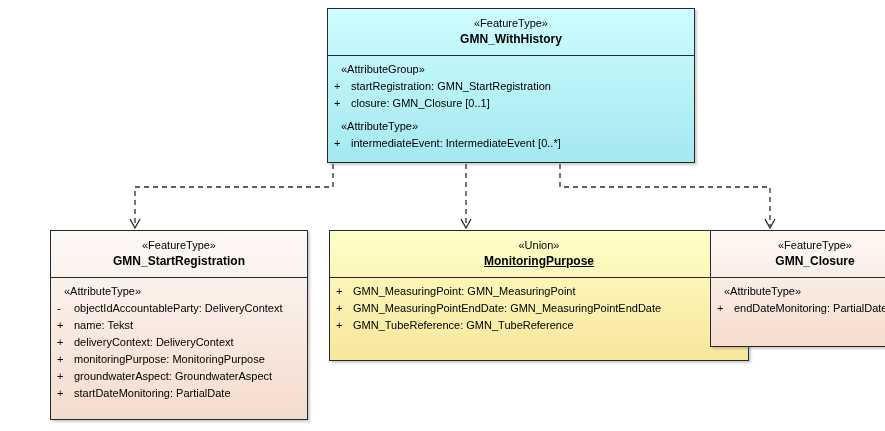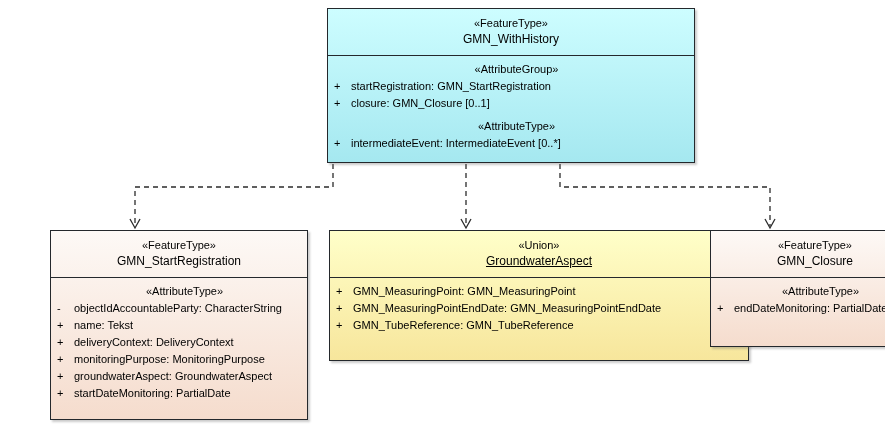--- a/index.html
+++ b/index.html
@@ -17,28 +17,28 @@
     position: absolute;
     border: 1px solid #24282c;
     box-shadow: 2px 2px 2px rgba(110,110,110,0.35);
     margin-left: 42px;
   }
   .c-cyan  { background: linear-gradient(180deg, #cdfdff 0%, #a5e8f0 100%); }
   .c-peach { background: linear-gradient(180deg, #fdf9f6 0%, #f5dccd 100%); }
   .c-yellow{ background: linear-gradient(180deg, #ffffc9 0%, #f7e69c 100%); }
   .hdr { text-align: center; padding: 7px 4px 8px; }
   .stereo { font-size: 11px; line-height: 14px; }
-  .cname  { font-size: 12px; font-weight: normal; line-height: 15px; margin-top: 2px; }
+  .cname  { font-size: 12px; font-weight: bold; line-height: 15px; margin-top: 2px; }
   .underline .cname { text-decoration: underline; }
   .attrs {
     border-top: 1px solid #24282c;
     padding: 5px 2px 2px 0;
   }
   .row { white-space: nowrap; overflow: hidden; font-size: 11px; line-height: 17px; }
-  .row.group { padding-left: 13px; text-align: center; }
+  .row.group { padding-left: 13px; }
   .row.attr + .row.group { margin-top: 6px; }
   .row.attr { display: flex; padding-left: 6px; }
   .vis { width: 17px; flex: 0 0 17px; }
   .atext { flex: 1 1 auto; overflow: hidden; }
 </style>
 </head>
 <body>
 
 <svg class="connectors" width="885" height="431" viewBox="0 0 885 431">
   <g stroke="#2b2b2b" stroke-width="1.3" fill="none">
@@ -80,21 +80,21 @@
 
 <div class="uml-class c-peach" style="left:8px; top:230px; width:258px; height:190px;">
   <div class="hdr">
     <div class="stereo">«FeatureType»</div>
     <div class="cname">GMN_StartRegistration</div>
   </div>
   <div class="attrs">
     <div class="row group">«AttributeType»</div>
     <div class="row attr">
       <span class="vis">-</span>
-      <span class="atext">objectIdAccountableParty: CharacterString</span>
+      <span class="atext">objectIdAccountableParty: DeliveryContext</span>
     </div>
     <div class="row attr">
       <span class="vis">+</span>
       <span class="atext">name: Tekst</span>
     </div>
     <div class="row attr">
       <span class="vis">+</span>
       <span class="atext">deliveryContext: DeliveryContext</span>
     </div>
     <div class="row attr">
@@ -108,21 +108,21 @@
     <div class="row attr">
       <span class="vis">+</span>
       <span class="atext">startDateMonitoring: PartialDate</span>
     </div>
   </div>
 </div>
 
 <div class="uml-class c-yellow underline" style="left:287px; top:230px; width:420px; height:131px;">
   <div class="hdr">
     <div class="stereo">«Union»</div>
-    <div class="cname">GroundwaterAspect</div>
+    <div class="cname">MonitoringPurpose</div>
   </div>
   <div class="attrs">
     <div class="row attr">
       <span class="vis">+</span>
       <span class="atext">GMN_MeasuringPoint: GMN_MeasuringPoint</span>
     </div>
     <div class="row attr">
       <span class="vis">+</span>
       <span class="atext">GMN_MeasuringPointEndDate: GMN_MeasuringPointEndDate</span>
     </div>

